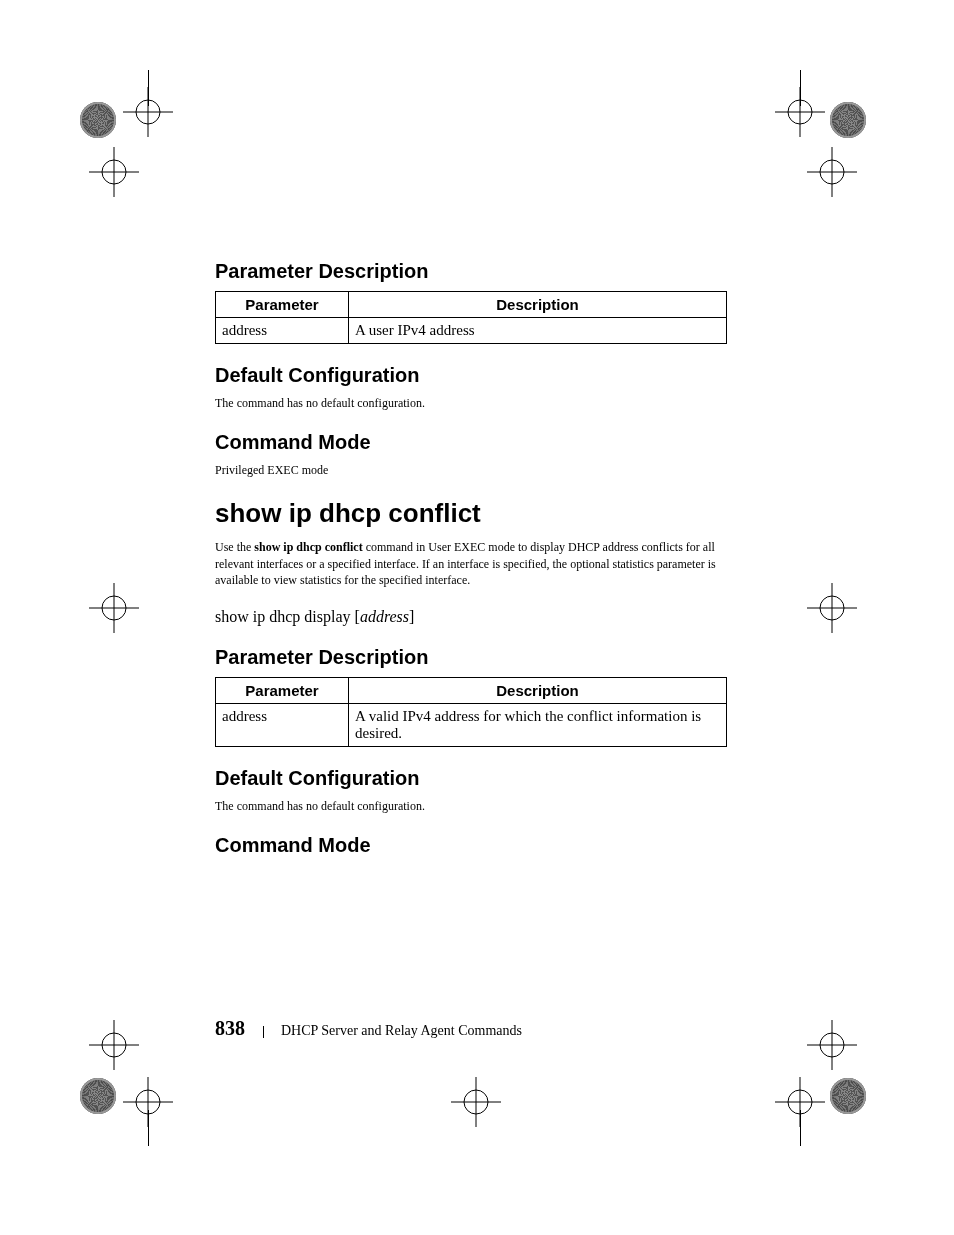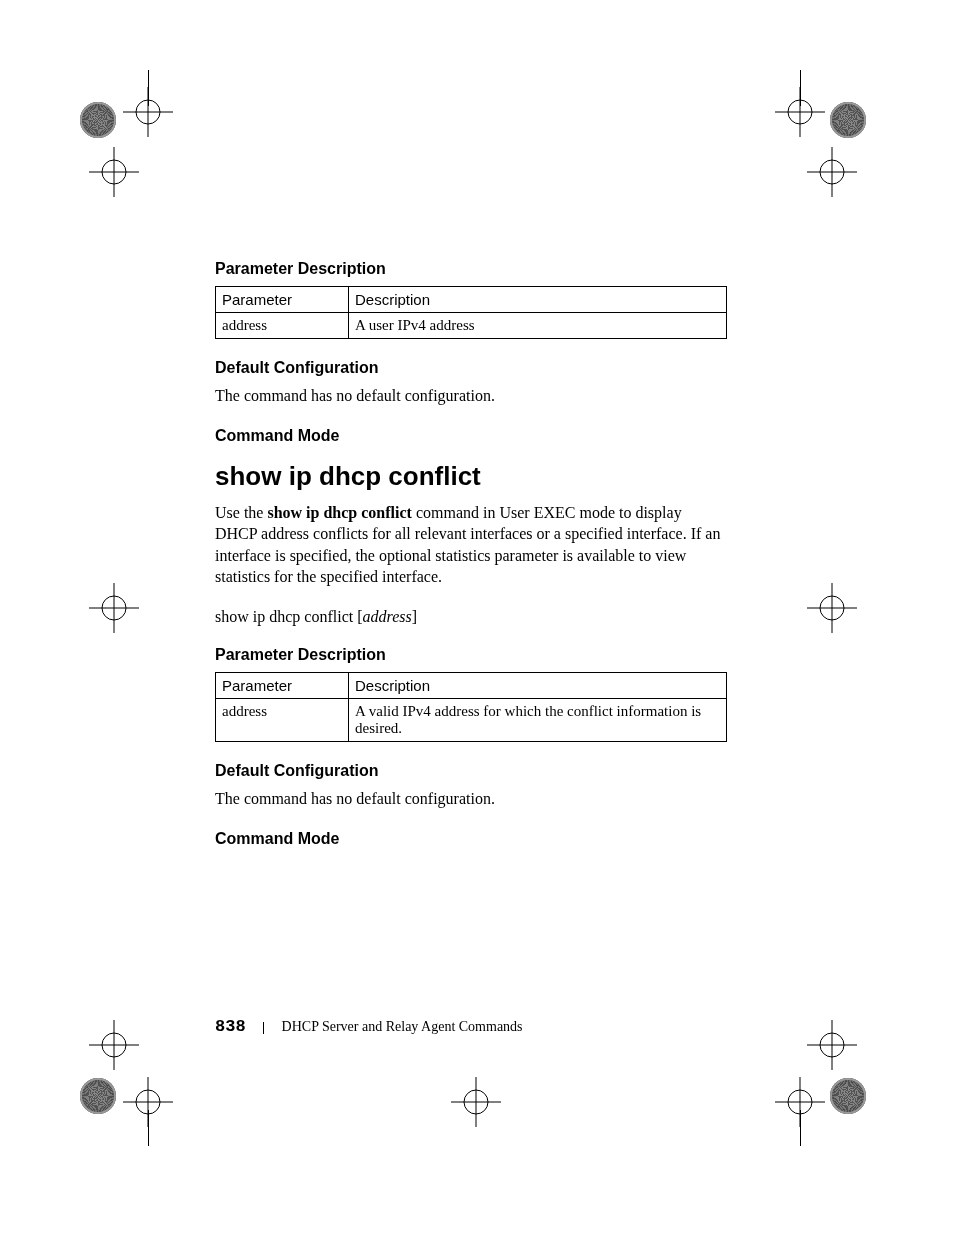--- a/index.html
+++ b/index.html
@@ -14,25 +14,25 @@
   }
   .page {
     position: absolute;
     left: 215px;
     top: 260px;
     width: 512px;
   }
   .section-heading {
     font-family: Arial, Helvetica, sans-serif;
     font-weight: bold;
-    font-size: 16px;
+    font-size: 20px;
     margin: 0 0 8px 0;
   }
   .body-text {
-    font-size: 16px;
+    font-size: 12px;
     line-height: 1.35;
     margin: 0 0 20px 0;
   }
   .command-title {
     font-family: Arial, Helvetica, sans-serif;
     font-weight: bold;
     font-size: 26px;
     margin: 16px 0 10px 0;
   }
   table.param {
@@ -42,39 +42,40 @@
     font-size: 15px;
   }
   table.param th, table.param td {
     border: 1px solid #000;
     padding: 4px 6px;
     text-align: left;
     vertical-align: top;
   }
   table.param th {
     font-family: Arial, Helvetica, sans-serif;
-    font-weight: normal;
+    font-weight: bold;
+    text-align: center;
   }
   .col-param { width: 120px; }
   .syntax-line {
     font-size: 16px;
     margin: 0 0 20px 0;
   }
   .ital { font-style: italic; }
   .bold-serif { font-weight: bold; }
   .footer {
     position: absolute;
     left: 215px;
     top: 1017px;
     font-size: 14px;
   }
   .footer .pagenum {
-    font-family: Liberation Mono, monospace;
-    font-weight: bold;
-    font-size: 17px;
+    font-family: Liberation Serif, serif;
+    font-weight: bold;
+    font-size: 20px;
   }
   .footer .sep {
     margin: 0 14px;
     display: inline-block;
     border-left: 1px solid #000;
     height: 12px;
     vertical-align: middle;
   }
   .footer .chapter {
     font-family: Georgia, serif;
@@ -212,29 +213,30 @@
       <td>address</td>
       <td>A user IPv4 address</td>
     </tr>
   </tbody>
     </table>
 
   <div class="section-heading">Default Configuration</div>
   <p class="body-text">The command has no default configuration.</p>
 
   <div class="section-heading">Command Mode</div>
+  <p class="body-text">Privileged EXEC mode</p>
 
 
   <h2 class="command-title">show ip dhcp conflict</h2>
   <p class="body-text">
     <span>Use the </span><span class="bold-serif">show ip dhcp conflict</span><span> command in User EXEC mode to display DHCP address conflicts for all relevant interfaces or a specified interface. If an interface is specified, the optional statistics parameter is available to view statistics for the specified interface.</span>
   </p>
 
   <p class="syntax-line">
-    <span>show ip dhcp conflict [</span><span class="ital">address</span><span>]</span>
+    <span>show ip dhcp display [</span><span class="ital">address</span><span>]</span>
   </p>
 
   <div class="section-heading">Parameter Description</div>
   <table class="param">
     <tbody>
         <tr>
       <th class="col-param">Parameter</th>
       <th>Description</th>
     </tr>
     <tr>

